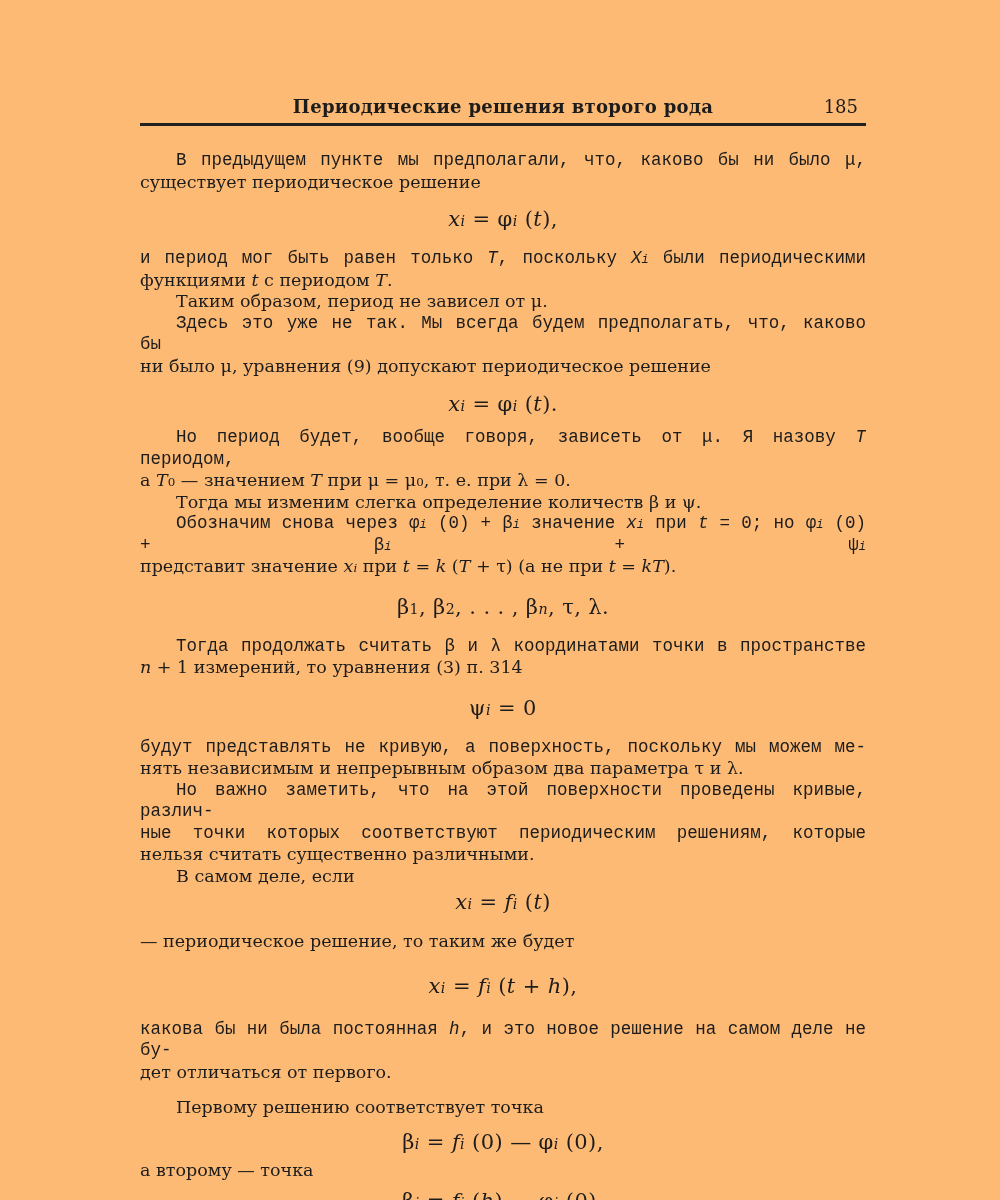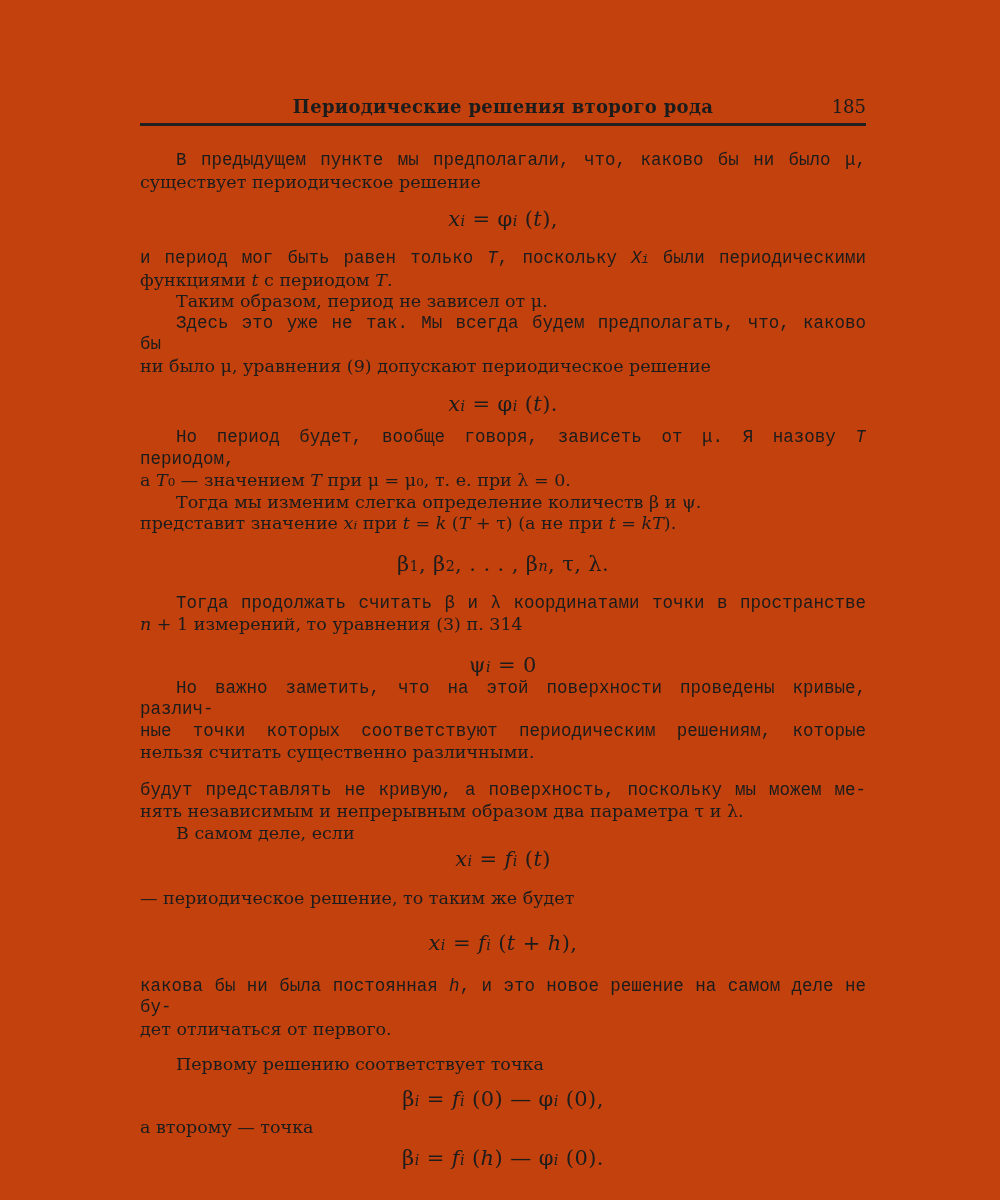--- a/index.html
+++ b/index.html
@@ -20,21 +20,21 @@
   }
   .header { position: relative; height: 22px; }
   .title {
     text-align: center;
     font-weight: bold;
     font-size: 18px;
     letter-spacing: 0.3px;
   }
   .pagenum {
     position: absolute;
-    right: 0;
+    right: 8px;
     top: 0;
     font-size: 18px;
   }
   .rule {
     height: 3px;
     background: #212121;
     margin-top: 5px;
   }
   .para { font-size: 17.5px; line-height: 21.5px; }
   .line { overflow: hidden; }
@@ -45,21 +45,21 @@
     line-height: 26px;
     text-align: center;
     letter-spacing: 0.4px;
   }
   .formula i, .para i { font-style: italic; }
   sub { font-size: 68%; line-height: 0; vertical-align: -18%; }
 </style>
 </head>
 <body>
 
-<div class="page" style="background: #c2410c; color: rgb(28, 28, 28);">
+<div class="page" style="background: #fdba74; color: rgb(28, 28, 28);">
   <div class="content">
     <header class="header">
       <div class="title">Периодические решения второго рода</div>
       <div class="pagenum">185</div>
     </header>
     <div class="rule"></div>
     <main class="body">
         <div class="para" style="margin-top: 24px;">
           <div class="line just indent">В предыдущем пункте мы предполагали, что, каково бы ни было μ,</div>
           <div class="line">существует периодическое решение</div>
@@ -78,36 +78,37 @@
         </div>
         <div class="formula" style="margin-top: 14px;"><i>x<sub>i</sub></i> = φ<sub><i>i</i></sub> (<i>t</i>).</div>
         <div class="para" style="margin-top: 10px;">
           <div class="line just indent">Но период будет, вообще говоря, зависеть от μ. Я назову <i>T</i> периодом,</div>
           <div class="line">а <i>T</i><sub>0</sub> — значением <i>T</i> при μ = μ<sub>0</sub>, т. е. при λ = 0.</div>
         </div>
         <div class="para" style="margin-top: 0px;">
           <div class="line indent">Тогда мы изменим слегка определение количеств β и ψ.</div>
         </div>
         <div class="para" style="margin-top: 0px;">
+          <div class="line just indent">Обозначим снова через φ<sub><i>i</i></sub> (0) + β<sub><i>i</i></sub> значение <i>x<sub>i</sub></i> при <i>t</i> = 0; но φ<sub><i>i</i></sub> (0) + β<sub><i>i</i></sub> + ψ<sub><i>i</i></sub></div>
           <div class="line">представит значение <i>x<sub>i</sub></i> при <i>t</i> = <i>k</i> (<i>T</i> + τ) (а не при <i>t</i> = <i>kT</i>).</div>
         </div>
         <div class="formula" style="margin-top: 16px;">β<sub>1</sub>, β<sub>2</sub>, . . . , β<sub><i>n</i></sub>, τ, λ.</div>
         <div class="para" style="margin-top: 16px;">
           <div class="line just indent">Тогда продолжать считать β и λ координатами точки в пространстве</div>
           <div class="line"><i>n</i> + 1 измерений, то уравнения (3) п. 314</div>
         </div>
         <div class="formula" style="margin-top: 16px;">ψ<sub><i>i</i></sub> = 0</div>
+        <div class="para" style="margin-top: 16px;">
+          <div class="line just">будут представлять не кривую, а поверхность, поскольку мы можем ме-</div>
+          <div class="line">нять независимым и непрерывным образом два параметра τ и λ.</div>
+        </div>
         <div class="para" style="margin-top: 0px;">
           <div class="line just indent">Но важно заметить, что на этой поверхности проведены кривые, различ-</div>
           <div class="line just">ные точки которых соответствуют периодическим решениям, которые</div>
           <div class="line">нельзя считать существенно различными.</div>
-        </div>
-        <div class="para" style="margin-top: 16px;">
-          <div class="line just">будут представлять не кривую, а поверхность, поскольку мы можем ме-</div>
-          <div class="line">нять независимым и непрерывным образом два параметра τ и λ.</div>
         </div>
         <div class="para" style="margin-top: 0px;">
           <div class="line indent">В самом деле, если</div>
         </div>
         <div class="formula" style="margin-top: 2px;"><i>x<sub>i</sub></i> = <i>f<sub>i</sub></i> (<i>t</i>)</div>
         <div class="para" style="margin-top: 16px;">
           <div class="line">— периодическое решение, то таким же будет</div>
         </div>
         <div class="formula" style="margin-top: 20px;"><i>x<sub>i</sub></i> = <i>f<sub>i</sub></i> (<i>t</i> + <i>h</i>),</div>
         <div class="para" style="margin-top: 20px;">

